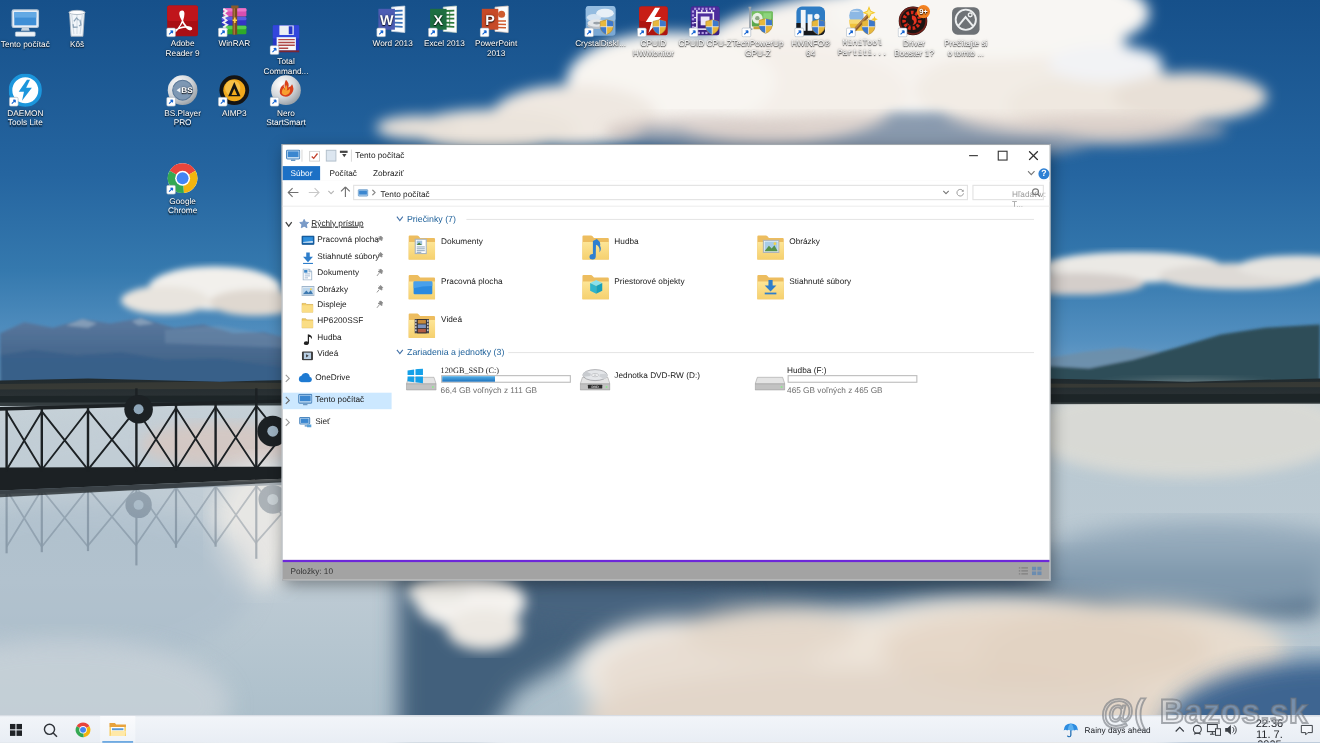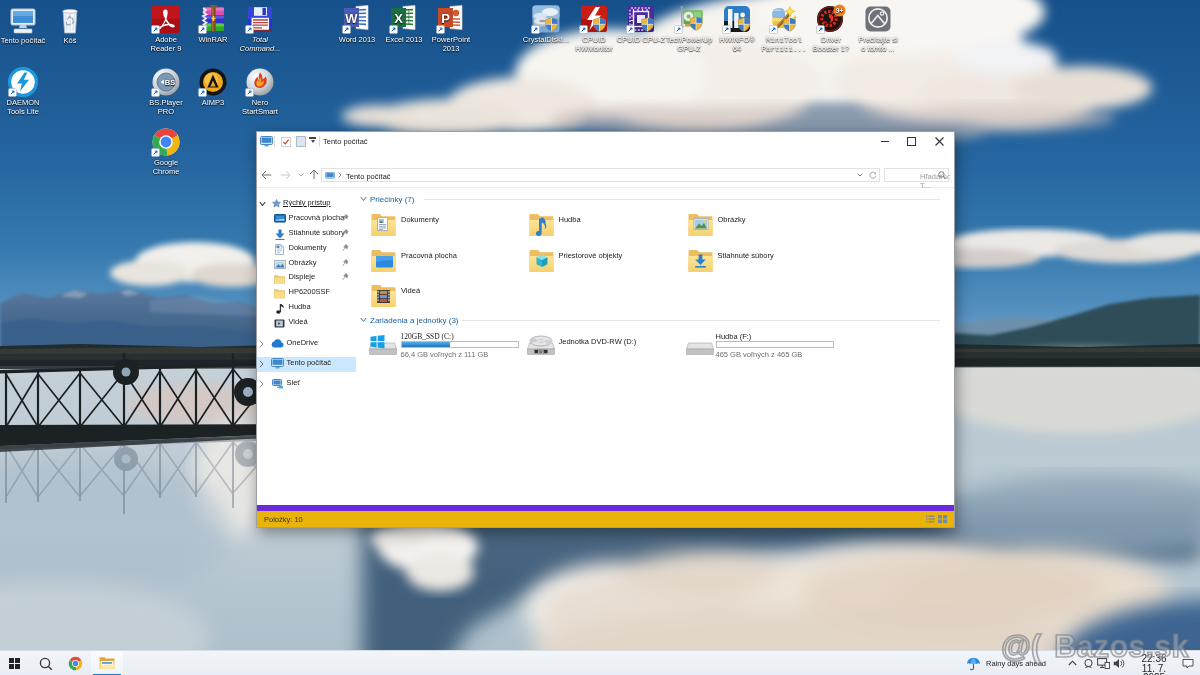--- a/index.html
+++ b/index.html
@@ -9,21 +9,21 @@
   .di{position:absolute;width:52px;text-align:center;color:#fff;font-size:7.5px;line-height:8.6px;
       text-shadow:0 1px 1px rgba(0,0,0,.8),0 0 2px rgba(0,0,0,.55);}
   .di svg{display:block;margin:0 auto 2px auto;}
   
   #win{position:absolute;left:256px;top:131px;width:697px;height:395px;background:#fff;
        border:1px solid #9aa0a6;box-shadow:2px 4px 14px rgba(0,0,0,.4);font-size:7.5px;color:#1a1a1a;}
   #tbar{position:absolute;left:0;top:0;right:0;height:19px;background:#fff;}
   #tabs{position:absolute;left:0;top:19px;right:0;height:13px;background:#fff;border-bottom:1px solid #f0f0f0;}
   #abar{position:absolute;left:0;top:32px;right:0;height:23px;background:#fff;border-bottom:1px solid #ececec;}
   #bodyc{position:absolute;left:0;top:56px;right:0;bottom:16px;background:#fff;}
-  #sbar{position:absolute;left:0;bottom:0;right:0;height:16px;border-top:6px solid #6d28d9;background:#eab308;}
+  #sbar{position:absolute;left:0;bottom:0;right:0;height:16px;border-top:2px solid #6d28d9;background:#a3a3a3;}
   .abox{position:absolute;top:4px;height:14px;border:1px solid #e2e2e2;background:#fff;box-sizing:border-box;}
   .sect{position:absolute;color:#1c5f99;font-size:8px;}
   .hrule{position:absolute;height:1px;background:#e6e6e6;}
   .tile{position:absolute;}
   .navitem{position:absolute;white-space:nowrap;color:#1a1a1a;}
   .gray{color:#6e6e6e;}
   
   #task{position:absolute;left:0;top:650px;width:1200px;height:25px;
         background:linear-gradient(#f2f5f9,#e8edf4);border-top:1px solid #d8dde4;}
   
@@ -296,21 +296,21 @@
    <rect x="5" y="19.5" width="21" height="3" rx="1.2" fill="#55cc4e"></rect>
    <path d="M5,4 L8,6 L5.5,8 L8.5,10.5 L5,12 L8,14.5 L5,16.5 L8.5,18.5 L5.5,20.5 L8,22.5 L5,25 L7,27" stroke="#f0f0f0" stroke-width="1.6" fill="none"></path>
    <rect x="13.4" y="1.5" width="4.2" height="26" fill="#7a4a1e"></rect>
    <rect x="14.4" y="1.5" width="1" height="26" fill="#b8834c"></rect>
    <rect x="12.2" y="1" width="6.6" height="2.6" fill="#8a5a28"></rect>
    <path d="M15.5,12 L15.5,17 M13.5,14.5 L17.5,14.5" stroke="#ffd24c" stroke-width="1.4"></path>
    <use href="#scb"></use>
   </svg>
   <div>WinRAR</div>
  </div>
- <div class="di" style="left:234px;top:4px;font-style:italic;">
+ <div class="di" style="left:234px;top:20px;">
   <svg width="30" height="30" viewBox="0 0 30 30">
    <rect x="3" y="3" width="24" height="24.5" rx="1" fill="#2636c8"></rect>
    <rect x="3" y="3" width="24" height="12" rx="1" fill="#3346dc"></rect>
    <rect x="9" y="3.2" width="13" height="8.6" fill="#eceff4"></rect>
    <rect x="17.5" y="3.9" width="3.4" height="7.2" fill="#2636c8"></rect>
    <rect x="6.5" y="13.8" width="17.5" height="12.2" fill="#f6f7f9"></rect>
    <path d="M8,16 L23,16 M8,18.6 L23,18.6 M8,21.2 L23,21.2 M8,23.8 L17,23.8" stroke="#b04848" stroke-width="1.3"></path>
    <rect x="3" y="25.8" width="24" height="1.7" fill="#7a2830"></rect>
    <use href="#scb"></use>
   </svg>
@@ -514,21 +514,21 @@
  </div>
  <div class="di" style="left:234px;top:67px;">
   <svg width="30" height="30" viewBox="0 0 30 30">
    <circle cx="15" cy="15" r="13.5" fill="url(#sphere)"></circle>
    <path d="M15,5.5 Q18.5,9 17,12.5 Q20,11.5 20.5,9.5 Q23,13.5 20.5,17.5 Q17.5,22 12.5,20.5 Q8.5,19 9.5,14.5 Q10.2,11.5 13,9.5 Q12.5,12.5 14,13.5 Q13,9 15,5.5 Z" fill="#d8401c"></path>
    <path d="M15,10 Q17,13 15.5,15.5 Q18,14.8 18.5,13.2 Q19.5,16.5 17,18.5 Q14.5,20.3 12.2,18.8 Q10.5,17.5 11.5,15 Q12,13.5 13.5,12.5 Q13.2,14.5 14.2,15.2 Q13.8,12.5 15,10 Z" fill="#f8a030"></path>
    <use href="#scb"></use>
   </svg>
   <div>Nero<br>StartSmart</div>
  </div>
- <div class="di" style="left:140px;top:127px;text-align:center;">
+ <div class="di" style="left:140px;top:147px;text-align:center;">
   <svg width="30" height="30" viewBox="0 0 30 30">
    <circle cx="15" cy="15" r="13.5" fill="#fff"></circle>
    <path d="M15,15 L3.3,8.25 A13.5,13.5 0 0 1 26.7,8.25 Z" fill="#e8453c"></path>
    <path d="M15,15 L26.7,8.25 A13.5,13.5 0 0 1 16.2,28.45 Z" fill="#f2b50f"></path>
    <path d="M15,15 L16.2,28.45 A13.5,13.5 0 0 1 3.3,8.25 Z" fill="#34a853"></path>
    <circle cx="15" cy="15" r="6.8" fill="#fff"></circle>
    <circle cx="15" cy="15" r="5.4" fill="#4285f4"></circle>
    <use href="#scb"></use>
   </svg>
   <div>Google<br>Chrome</div>
@@ -552,20 +552,29 @@
   </svg>
   <div style="position:absolute;left:52px;top:5px;width:7px;height:1.5px;background:#444"></div>
   <div style="position:absolute;left:53.5px;top:8px;width:0;height:0;border-left:2.6px solid transparent;border-right:2.6px solid transparent;border-top:3.2px solid #444"></div>
   <div style="position:absolute;left:62px;top:4px;width:1px;height:11px;background:#dcdcdc"></div>
   <div style="position:absolute;left:66px;top:4.5px;font-size:7.5px;color:#1a1a1a;">Tento počítač</div>
   <div style="position:absolute;left:624px;top:9px;width:8px;height:1px;background:#333"></div>
   <div style="position:absolute;left:650px;top:5px;width:7px;height:7px;border:1px solid #333"></div>
   <svg style="position:absolute;left:678px;top:5px" width="9" height="9" viewBox="0 0 9 9">
     <path d="M0.5,0.5 L8.5,8.5 M8.5,0.5 L0.5,8.5" stroke="#333" stroke-width="1.1"></path>
   </svg>
+ </div>
+ <div id="tabs">
+  <div style="position:absolute;left:0;top:0;width:34px;height:13px;background:#1c70c5;color:#fff;text-align:center;line-height:13px;font-size:7.5px;">Súbor</div>
+  <div style="position:absolute;left:40px;top:0;width:30px;height:13px;text-align:center;line-height:13px;font-size:7.5px;">Počítač</div>
+  <div style="position:absolute;left:80px;top:0;width:32px;height:13px;text-align:center;line-height:13px;font-size:7.5px;">Zobraziť</div>
+  <svg style="position:absolute;left:677px;top:4px" width="7" height="5" viewBox="0 0 7 5">
+        <path d="M0.5,0.5 L3.5,3.8 L6.5,0.5" fill="none" stroke="#777" stroke-width="1"></path>
+      </svg>
+  <div style="position:absolute;left:687px;top:1.5px;width:10px;height:10px;border-radius:50%;background:#2e80d4;color:#fff;font-size:8px;font-weight:bold;text-align:center;line-height:10px;">?</div>
  </div>
  <div id="abar">
 
   <svg style="position:absolute;left:4px;top:6px" width="11" height="10" viewBox="0 0 11 10">
    <path d="M5,1 L1,5 L5,9 M1.2,5 L10.3,5" fill="none" stroke="#707070" stroke-width="1"></path>
   </svg>
   <svg style="position:absolute;left:23px;top:6px" width="11" height="10" viewBox="0 0 11 10">
    <path d="M6,1 L10,5 L6,9 M0.7,5 L9.8,5" fill="none" stroke="#c8c8c8" stroke-width="1"></path>
   </svg>
   <svg style="position:absolute;left:41px;top:9px" width="6" height="4" viewBox="0 0 6 4">

